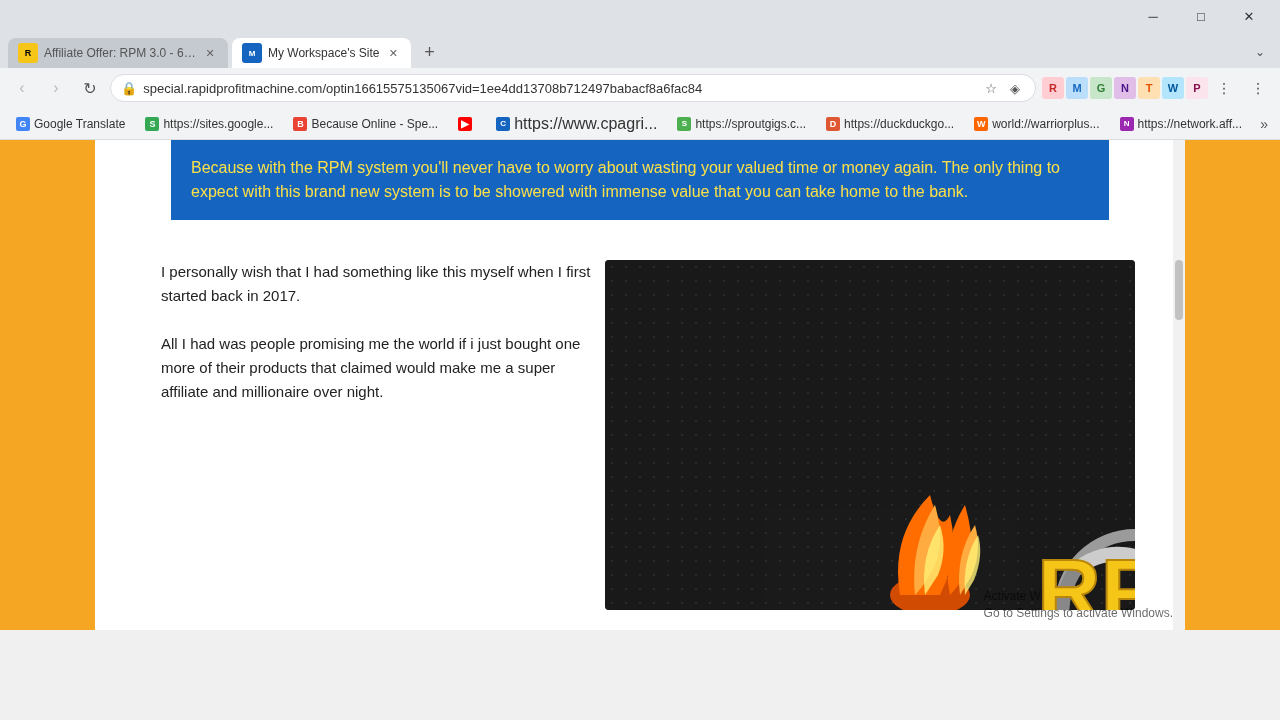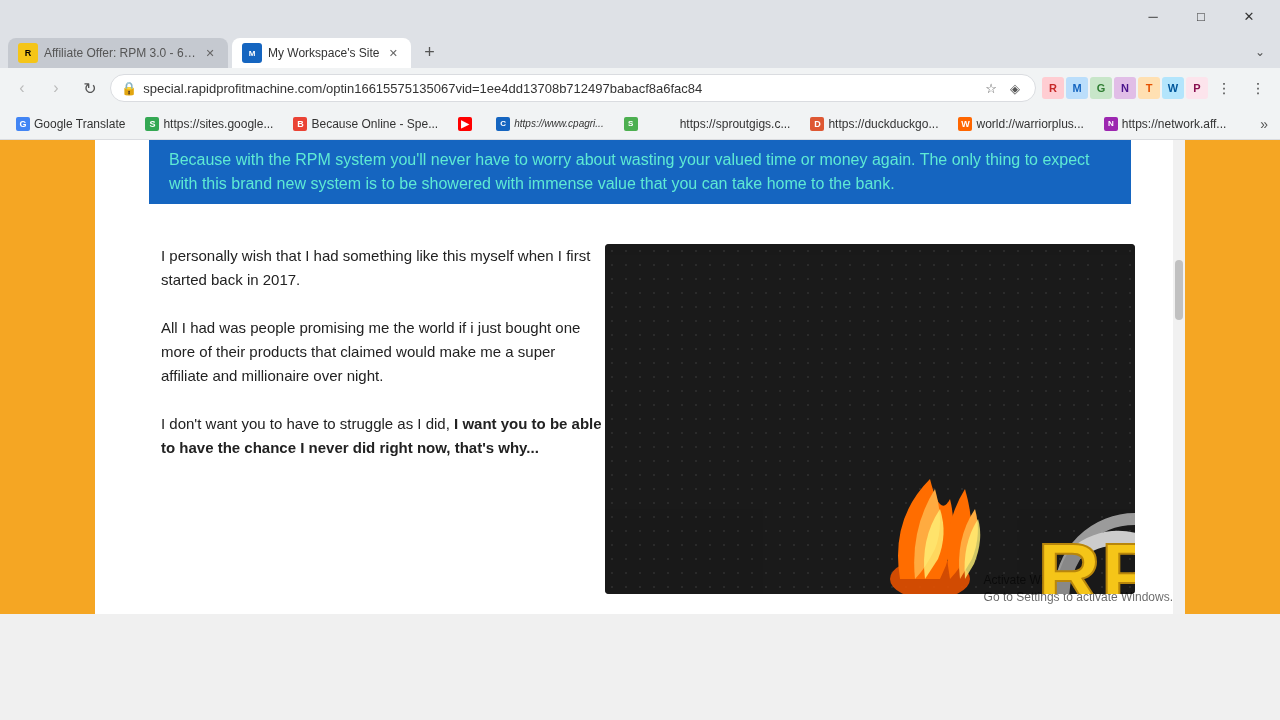--- a/index.html
+++ b/index.html
@@ -263,23 +263,23 @@
       background: #fff;
       width: 1090px;
       height: 100%;
       overflow: hidden;
       position: relative;
     }
 
     
     .highlight-block {
       background: #1565c0;
-      color: #5eead4;
-      margin: 0 54px;
-      padding: 8px 20px;
+      color: #fde047;
+      margin: 0 76px;
+      padding: 16px 20px;
       font-size: 16px;
       line-height: 1.5;
       position: relative;
     }
 
     
     .main-content {
       display: flex;
       padding: 30px 50px 20px 66px;
       margin-top: 10px;
@@ -464,25 +464,25 @@
     <div class="bookmark-item">
       <div class="bookmark-favicon ext-icon" style="width:14px;height:14px;border-radius:2px;display:flex;align-items:center;justify-content:center;font-size:9px;background:#ea4335;color:white;">B</div>
       <span style="font-size:12px;">Because Online - Spe...</span>
     </div>
     <div class="bookmark-item">
       <div class="bookmark-favicon ext-icon" style="width:14px;height:14px;border-radius:2px;display:flex;align-items:center;justify-content:center;font-size:10px;background:#ff0000;color:white;">▶</div>
       <span style="font-size:12px;"></span>
     </div>
     <div class="bookmark-item">
       <div class="bookmark-favicon ext-icon" style="width:14px;height:14px;border-radius:2px;display:flex;align-items:center;justify-content:center;font-size:8px;background:#1565c0;color:white;">C</div>
-      <span style="font-size:10px;font-style:italic;">https://www.cpagri...</span>
+      <span style="font-size:16px;">https://www.cpagri...</span>
     </div>
     <div class="bookmark-item">
       <div class="bookmark-favicon ext-icon" style="width:14px;height:14px;border-radius:2px;display:flex;align-items:center;justify-content:center;font-size:8px;background:#4caf50;color:white;">S</div>
-      <span style="font-size:12px;margin-left:38px;">https://sproutgigs.c...</span>
+      <span style="font-size:12px;">https://sproutgigs.c...</span>
     </div>
     <div class="bookmark-item">
       <div class="bookmark-favicon ext-icon" style="width:14px;height:14px;border-radius:2px;display:flex;align-items:center;justify-content:center;font-size:9px;background:#de5833;color:white;">D</div>
       <span style="font-size:12px;">https://duckduckgo...</span>
     </div>
     <div class="bookmark-item">
       <div class="bookmark-favicon ext-icon" style="width:14px;height:14px;border-radius:2px;display:flex;align-items:center;justify-content:center;font-size:9px;background:#ff6600;color:white;">W</div>
       <span style="font-size:12px;">world://warriorplus...</span>
     </div>
     <div class="bookmark-item">
@@ -501,23 +501,20 @@
         </div>
 
         <div class="main-content">
 
           <div class="text-column">
             <p class="text-para">
               <span>I personally wish that I had something like this myself when I first started back in 2017.</span>
             </p>
             <p class="text-para">
               <span>All I had was people promising me the world if i just bought one more of their products that claimed would make me a super affiliate and millionaire over night.</span>
-            </p>
-            <p class="text-para">
-              <span>I don't want you to have to struggle as I did, </span><span class="bold">I want you to be able to have the chance I never did right now, that's why...</span>
             </p>
           </div>
 
           <div class="image-column">
             <div class="rpm-logo-container">
               <div class="hex-pattern"></div>
               <div class="rpm-logo-content">
 
                 <svg width="530" height="350" viewBox="0 0 530 350" style="position:absolute;top:0;left:0;">
 

